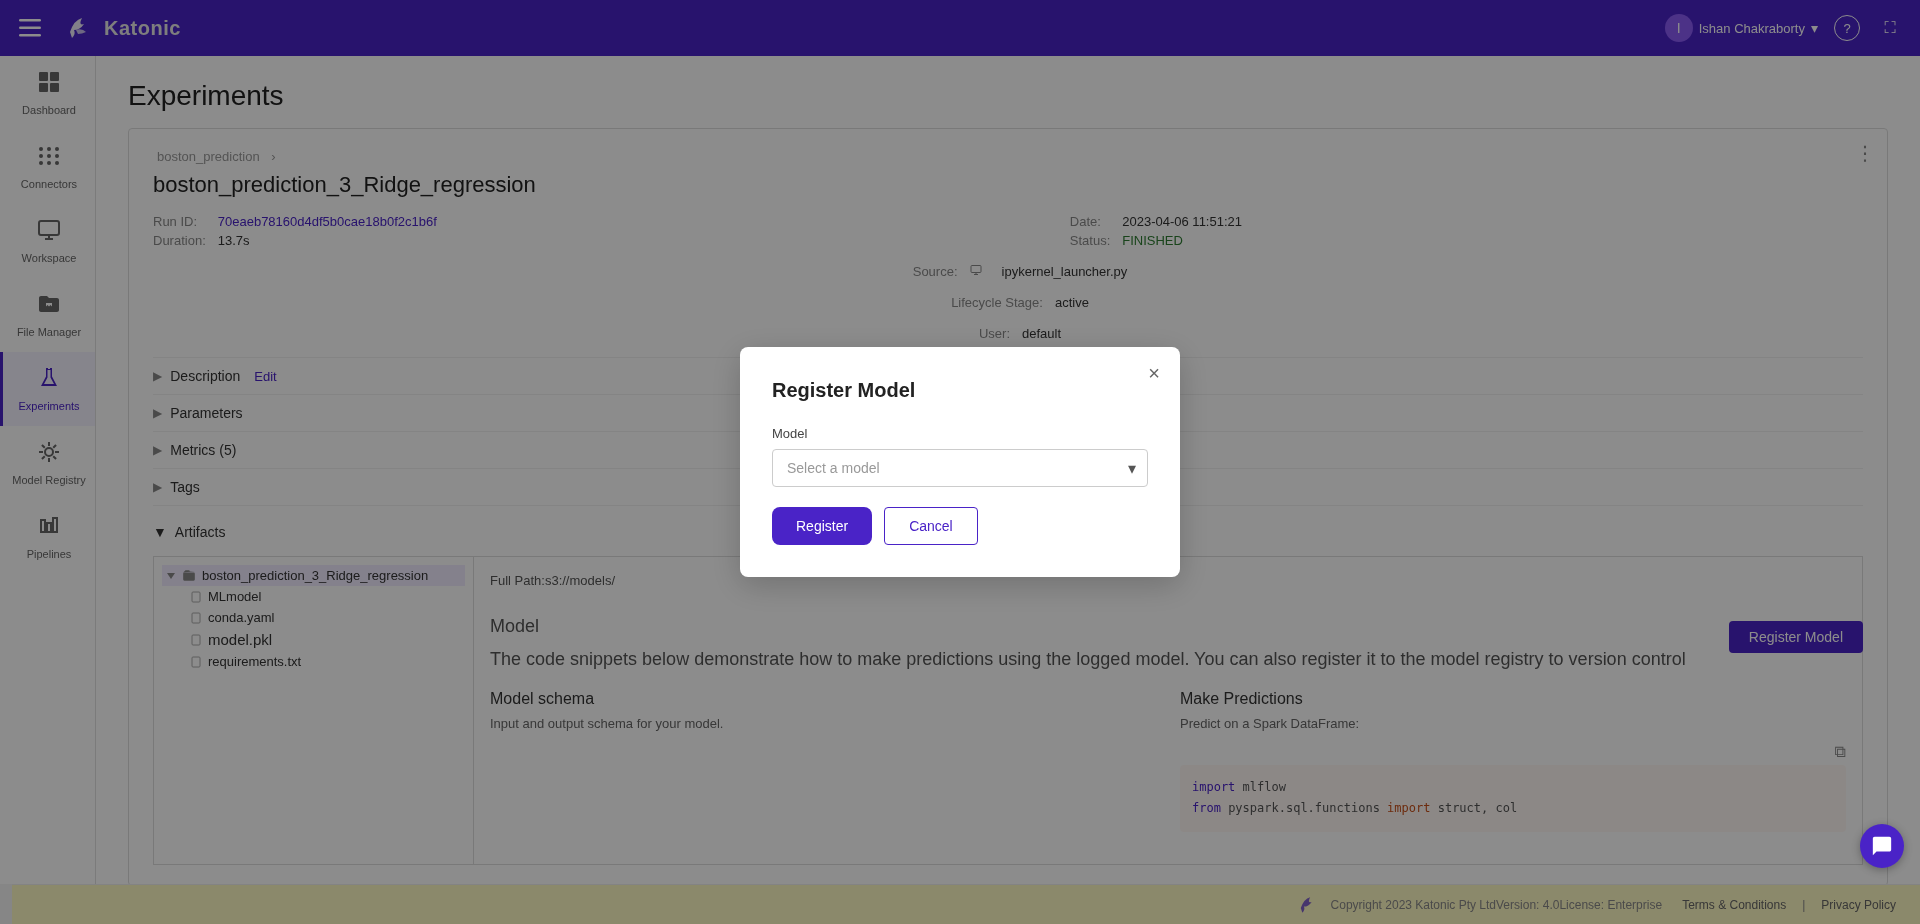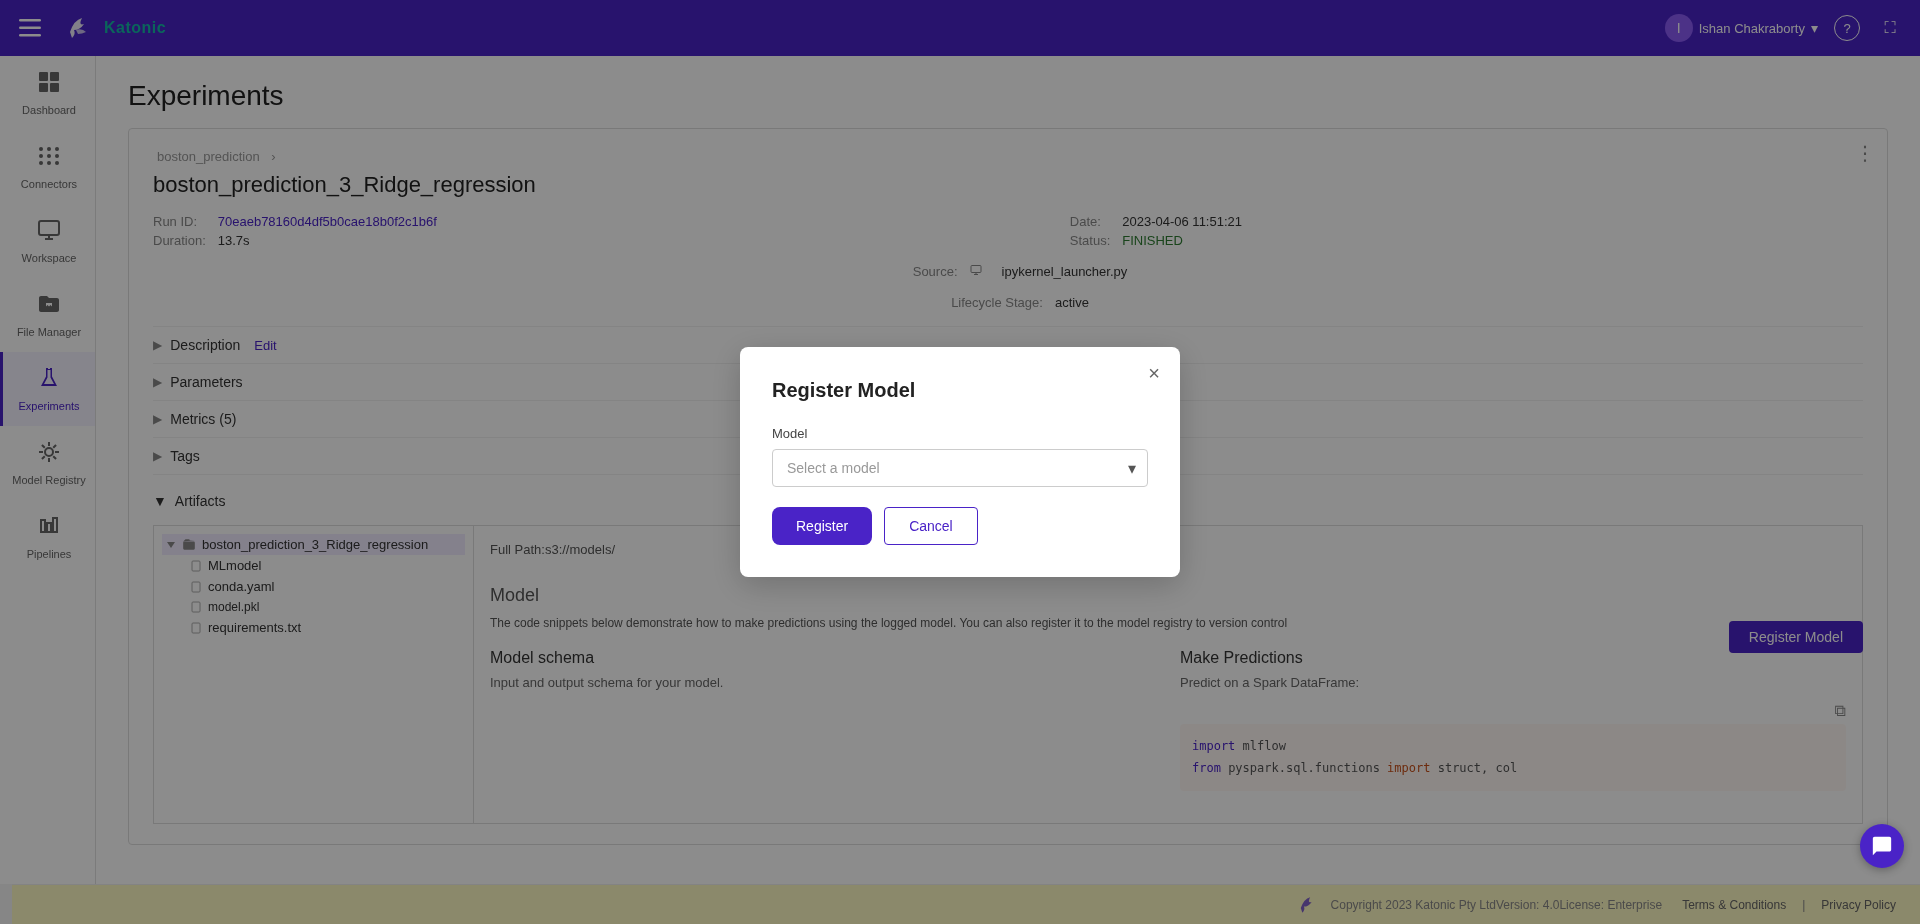--- a/index.html
+++ b/index.html
@@ -131,21 +131,21 @@
       font-size: 14px;
       cursor: pointer;
       position: absolute;
       right: 24px;
       top: 492px;
     }
 
     
     .model-section { padding: 16px 0; }
     .model-section-title { font-size: 18px; font-weight: 500; margin-bottom: 8px; }
-    .model-desc { font-size: 12px; color: #555; line-height: 1.6; }
+    .model-desc { font-size: 18px; color: #555; line-height: 1.6; }
 
     .schema-predictions { display: grid; grid-template-columns: 1fr 1fr; gap: 24px; margin-top: 16px; }
     .sub-section-title { font-size: 16px; font-weight: 500; margin-bottom: 8px; color: #333; }
     .sub-desc { font-size: 13px; color: #666; margin-bottom: 12px; }
 
     .schema-table { border: 1px solid #eee; width: 100%; font-size: 13px; }
     .schema-table th { background: #f9f9f9; padding: 8px 12px; text-align: left; font-weight: 500; border-bottom: 1px solid #eee; }
 
     .code-block { background: #fff8f5; padding: 12px; border-radius: 4px; font-family: monospace; font-size: 12px; line-height: 1.8; }
     .code-keyword { color: #4a23c7; }
@@ -295,21 +295,21 @@
         <rect y="15" width="22" height="2.5" rx="1.25"></rect>
       </svg>
     </div>
     <div class="topbar-logo">
 
       <svg width="36" height="36" viewBox="0 0 36 36" fill="none">
         <ellipse cx="18" cy="18" rx="18" ry="18" fill="transparent"></ellipse>
         <path d="M10 22 Q14 10 22 8 Q18 16 24 14 Q20 20 14 20 Q16 24 12 28 Z" fill="white" opacity="0.9"></path>
         <path d="M16 20 Q22 18 26 22 Q22 24 18 24 Z" fill="white" opacity="0.7"></path>
       </svg>
-      <span style="font-size:16px;font-weight:600;color:#14b8a6;letter-spacing:0.5px;">Katonic</span>
+      <span style="font-size:20px;font-weight:600;color:#e5e5e5;letter-spacing:0.5px;">Katonic</span>
     </div>
   </div>
   <div class="topbar-right">
     <div class="topbar-user">
       <div style="width:28px;height:28px;border-radius:50%;background:#8b5cf6;display:flex;align-items:center;justify-content:center;font-size:14px;color:white;">I</div>
       <span style="font-size:13px;">Ishan Chakraborty</span>
       <span>▾</span>
     </div>
     <div class="topbar-icon" style="border-radius:50%;border:1.5px solid white;width:26px;height:26px;font-size:13px;">?</div>
     <div class="topbar-icon" style="font-size:16px;">⛶</div>
@@ -429,20 +429,28 @@
         <span>ipykernel_launcher.py</span>
       </span>
       <span></span>
     </div>
     <div style="display:grid;grid-template-columns:auto auto 1fr auto auto 1fr;gap:4px 12px;font-size:13px;margin-bottom:16px;align-items:center;">
       <span></span>
         <span></span>
         <span></span>
       <span style="color:#888;">Lifecycle Stage:</span>
       <span>active</span>
+      <span></span>
+    </div>
+    <div style="display:grid;grid-template-columns:auto auto 1fr auto auto 1fr;gap:4px 12px;font-size:13px;margin-bottom:16px;align-items:center;">
+      <span></span>
+        <span></span>
+        <span></span>
+      <span style="color:#888;">User:</span>
+      <span>default</span>
       <span></span>
     </div>
 
     <div class="section-row">
       <span class="chevron">▶</span>
       <span>Description</span>
       <span class="edit-link">Edit</span>
     </div>
     <div class="section-row">
       <span class="chevron">▶</span>
@@ -484,21 +492,21 @@
           <div class="tree-item child">
             <svg width="12" height="12" viewBox="0 0 24 24" fill="none" stroke="#aaa" stroke-width="2">
                 <rect x="4" y="2" width="16" height="20" rx="2"></rect>
               </svg>
             <span style="font-size:13px;">conda.yaml</span>
           </div>
           <div class="tree-item child">
             <svg width="12" height="12" viewBox="0 0 24 24" fill="none" stroke="#aaa" stroke-width="2">
                 <rect x="4" y="2" width="16" height="20" rx="2"></rect>
               </svg>
-            <span style="font-size:12px;">model.pkl</span>
+            <span style="font-size:15px;">model.pkl</span>
           </div>
           <div class="tree-item child">
             <svg width="12" height="12" viewBox="0 0 24 24" fill="none" stroke="#aaa" stroke-width="2">
                 <rect x="4" y="2" width="16" height="20" rx="2"></rect>
               </svg>
             <span style="font-size:13px;">requirements.txt</span>
           </div>
         </div>
         <div class="artifacts-detail">
           <div style="font-size:13px;color:#555;margin-bottom:12px;">Full Path:s3://models/</div>

